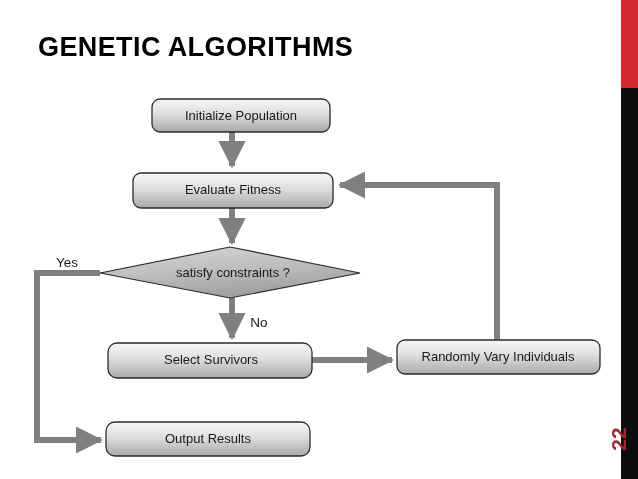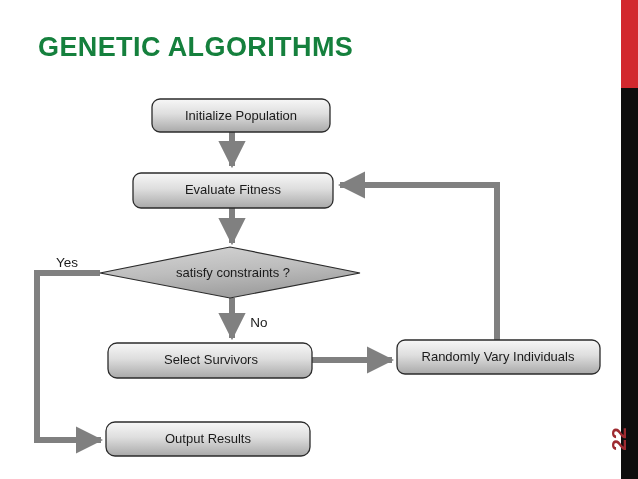--- a/index.html
+++ b/index.html
@@ -36,21 +36,21 @@
     background: #0d0d0d;
   }
   
   .slide-title {
     position: absolute;
     left: 38px;
     top: 32px;
     font-size: 27px;
     font-weight: bold;
     letter-spacing: 0.4px;
-    color: #15803d;
+    color: #000000;
     font-family: "Liberation Sans", sans-serif;
     white-space: nowrap;
     text-align: center;
   }
   
   .page-number {
     position: absolute;
     left: 607px;
     top: 424px;
     width: 24px;

